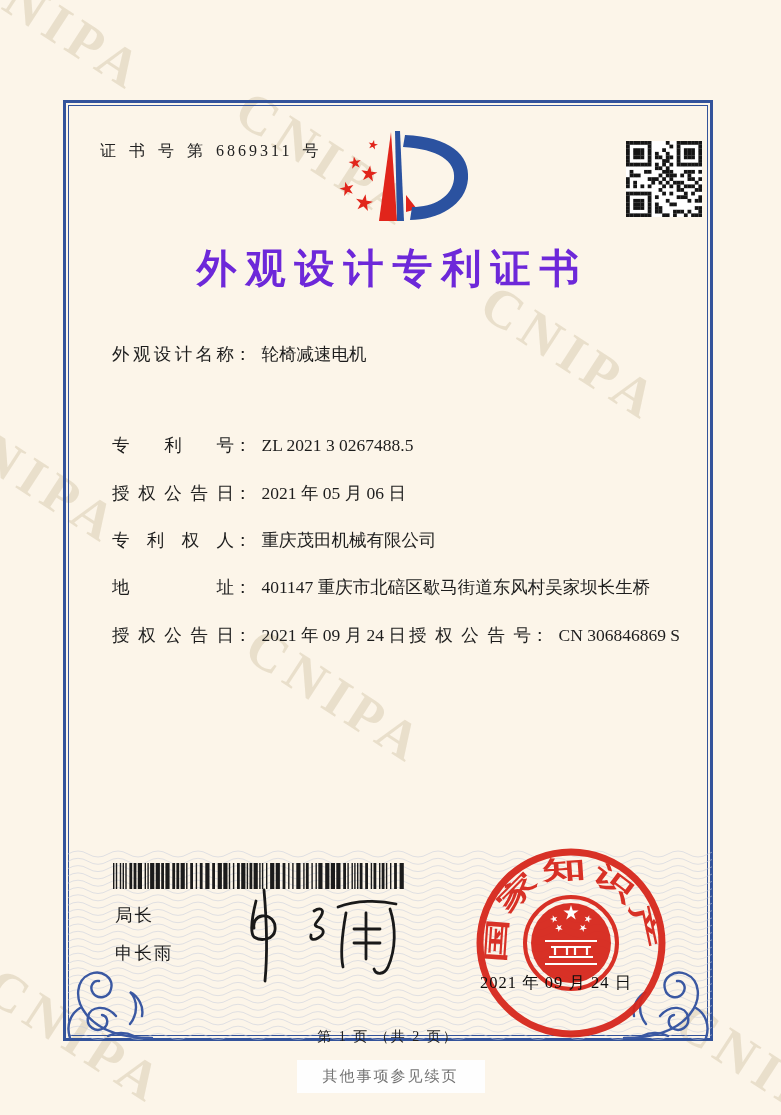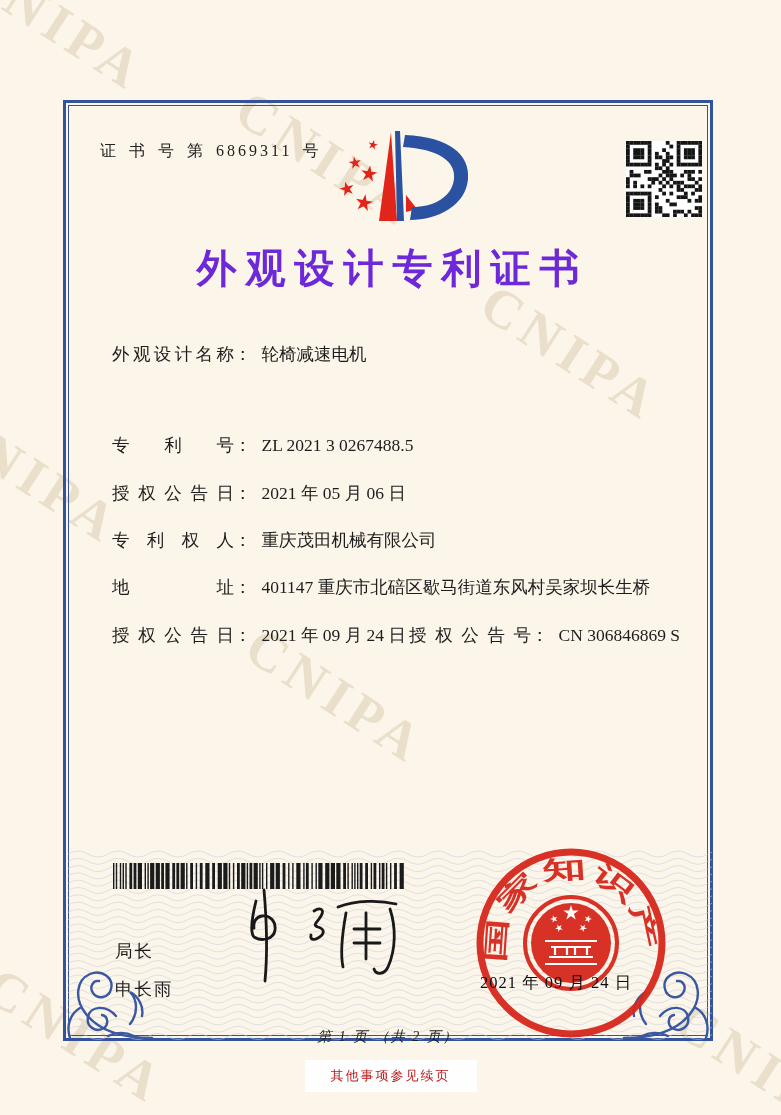--- a/index.html
+++ b/index.html
@@ -59,36 +59,36 @@
     vertical-align:bottom;
   }
   .field-value { margin-left:10px; }
   .grant-col2 { position:absolute; left:297px; top:0; }
   .body-text {
     position:absolute; left:37px; top:552px; width:600px; z-index:1;
     font-size:16.5px; line-height:30px; text-align:justify; letter-spacing:0.3px;
   }
   .body-text p { text-indent:2em; }
   .barcode { position:absolute; left:47px; top:760px; z-index:1; }
-  .director { position:absolute; left:49px; z-index:2; font-size:17.5px; letter-spacing:2px;margin-top:36px; }
+  .director { position:absolute; left:49px; z-index:2; font-size:17.5px; letter-spacing:2px; }
   .signature-svg { position:absolute; left:162px; top:782px; z-index:2; }
   .seal { position:absolute; left:405px; top:740px; z-index:2; opacity:0.95; }
   .seal-date {
     position:absolute; left:414px; top:869px; z-index:3;
     font-size:16.5px; letter-spacing:1px; color:#0d0d0d; white-space:nowrap;
   }
   .page-indicator {
     position:absolute; left:0; top:925px; width:100%; z-index:1;
-    text-align:center; font-size:14px; letter-spacing:2px; color:#222;font-style:italic;
+    text-align:center; font-size:14px; letter-spacing:2px; color:#222;
   }
   .continuation {
     position:absolute; left:50%; top:1060px; transform:translateX(-50%);
     background:#fefefe;
     padding:7px 26px;
-    font-size:13px; letter-spacing:2px; color:#b91c1c;
+    font-size:15px; letter-spacing:2px; color:#737373;
     white-space:nowrap;
   }
 </style>
 </head>
 <body>
 
 <div class="watermark" style="left:-45px; top:-8px;">CNIPA</div>
 <div class="watermark" style="left:225px; top:128px;">CNIPA</div>
 <div class="watermark" style="left:470px; top:322px;">CNIPA</div>
 <div class="watermark" style="left:-70px; top:445px;">CNIPA</div>

